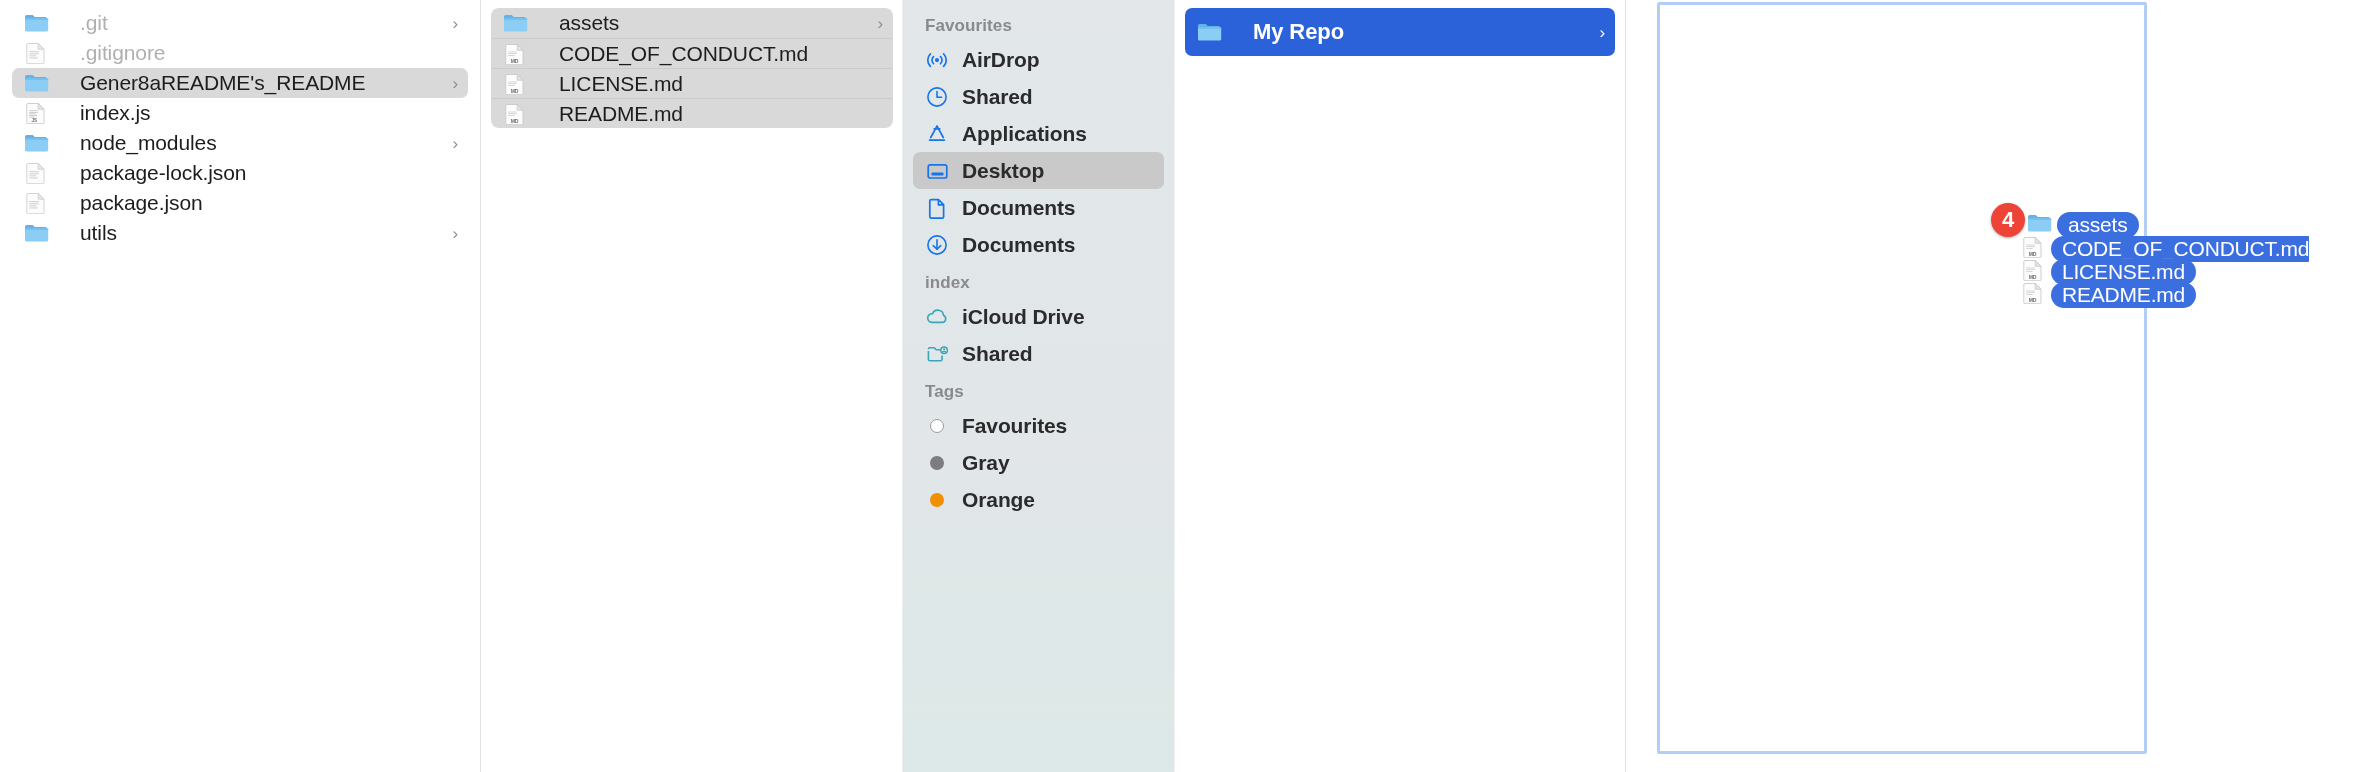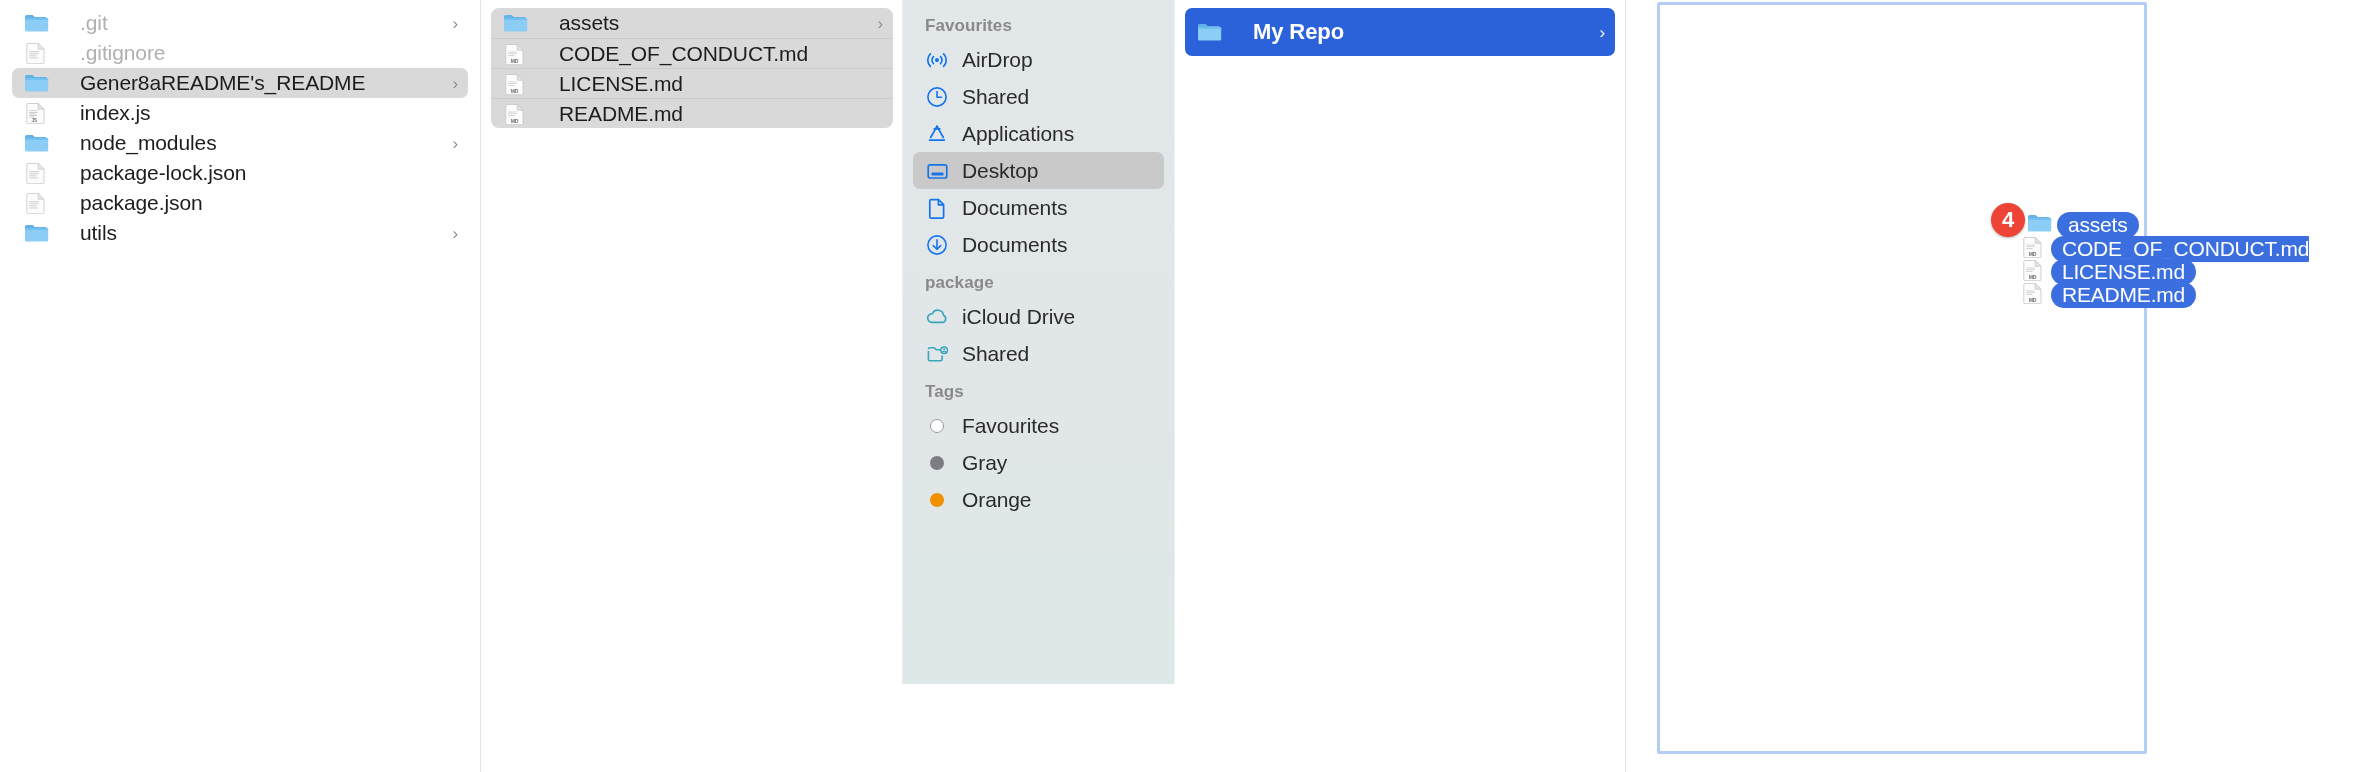--- a/index.html
+++ b/index.html
@@ -92,21 +92,21 @@
 
   
   #col3 { left: 904px; width: 270px; padding: 8px 0 0 0; }
 
   
   #sidebar {
     position: absolute;
     left: 903px;
     top: 0;
     width: 271px;
-    height: 684px;
+    height: 772px;
     background: linear-gradient(180deg,
                  rgba(225,230,232,0.97) 0%,
                  rgba(224,229,231,0.97) 60%,
                  rgba(219,232,231,0.97) 100%);
     box-shadow: -1px 0 0 rgba(0,0,0,0.07), 1px 0 0 rgba(0,0,0,0.06);
     box-sizing: border-box;
     padding: 6px 10px 0 10px;
     backdrop-filter: blur(18px);
     overflow: hidden;
   }
@@ -120,20 +120,21 @@
   .sb-item {
     display: flex;
     align-items: center;
     height: 37px;
     padding: 0 8px 0 10px;
     border-radius: 7px;
     font-size: 21px;
     color: #2b2b2d;
     letter-spacing: -0.1px;
     white-space: nowrap;
+    font-weight: bold;
   }
   .sb-item.active { background: #c9c9c9; }
   .sb-ic {
     flex: 0 0 auto;
     width: 28px;
     height: 24px;
     margin-right: 11px;
     display: flex;
     align-items: center;
     justify-content: center;
@@ -453,21 +454,21 @@
     <div class="sb-item">
       <span class="sb-ic">
         <svg width="25" height="24" viewBox="0 0 25 24" xmlns="http://www.w3.org/2000/svg">
           <circle cx="12" cy="12" r="9.1" fill="none" stroke="#1675ec" stroke-width="1.6"></circle>
           <path d="M12 6.9v9.3" stroke="#1675ec" stroke-width="1.6" stroke-linecap="round"></path>
           <path d="m8.3 12.6 3.7 3.7 3.7-3.7" fill="none" stroke="#1675ec" stroke-width="1.6" stroke-linecap="round" stroke-linejoin="round"></path>
         </svg>
       </span>
       <span>Documents</span>
     </div>
-    <div class="sb-head">package</div>
+    <div class="sb-head">index</div>
     <div class="sb-item">
       <span class="sb-ic">
         <svg width="25" height="24" viewBox="0 0 25 24" xmlns="http://www.w3.org/2000/svg">
           <path d="M6.8 17.4a4.3 4.3 0 0 1 .4-8.6h.3a5.7 5.7 0 0 1 11 1.5 3.8 3.8 0 0 1-.6 7.1z" fill="none" stroke="#3aa6b9" stroke-width="1.6" stroke-linejoin="round"></path>
         </svg>
       </span>
       <span>iCloud Drive</span>
     </div>
     <div class="sb-item">
       <span class="sb-ic">

